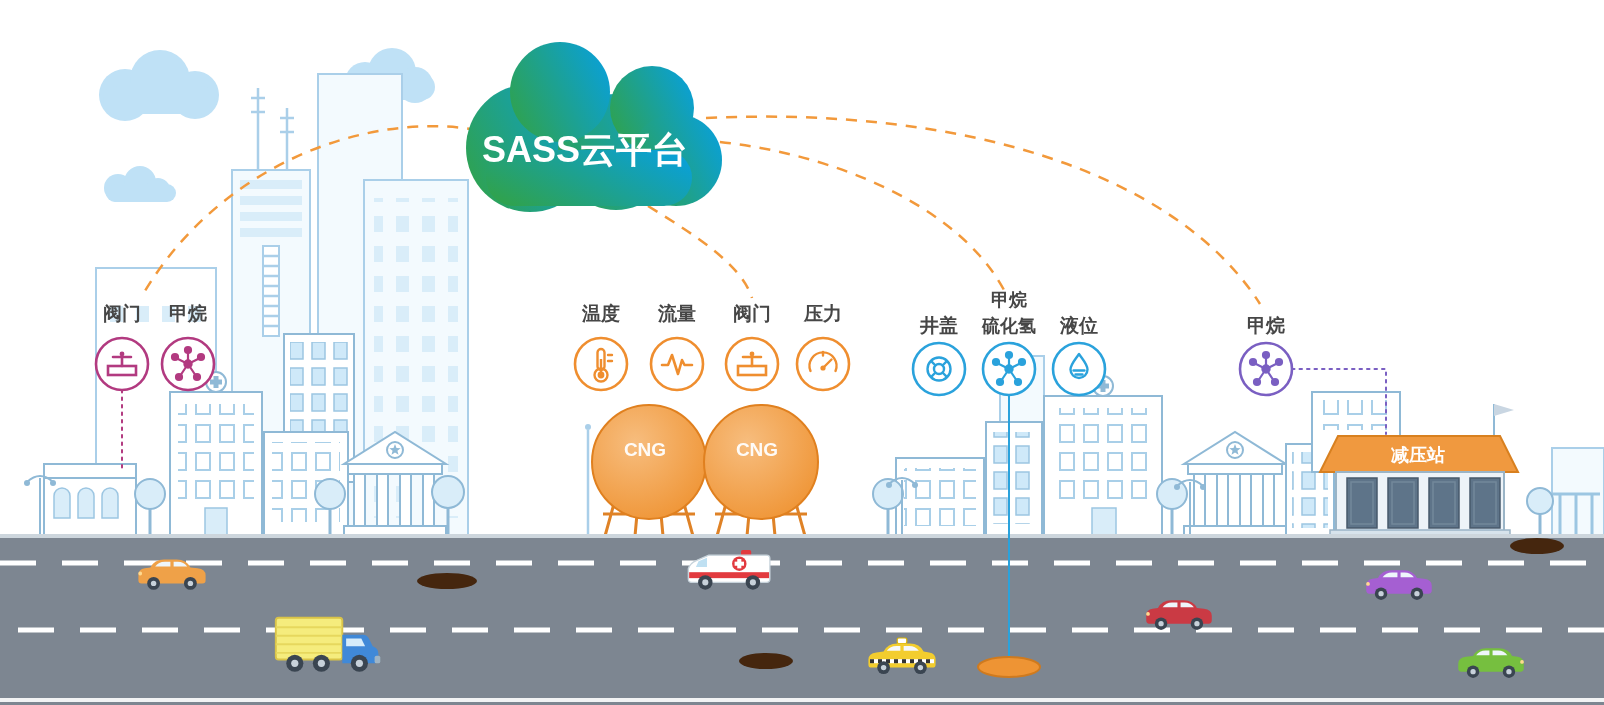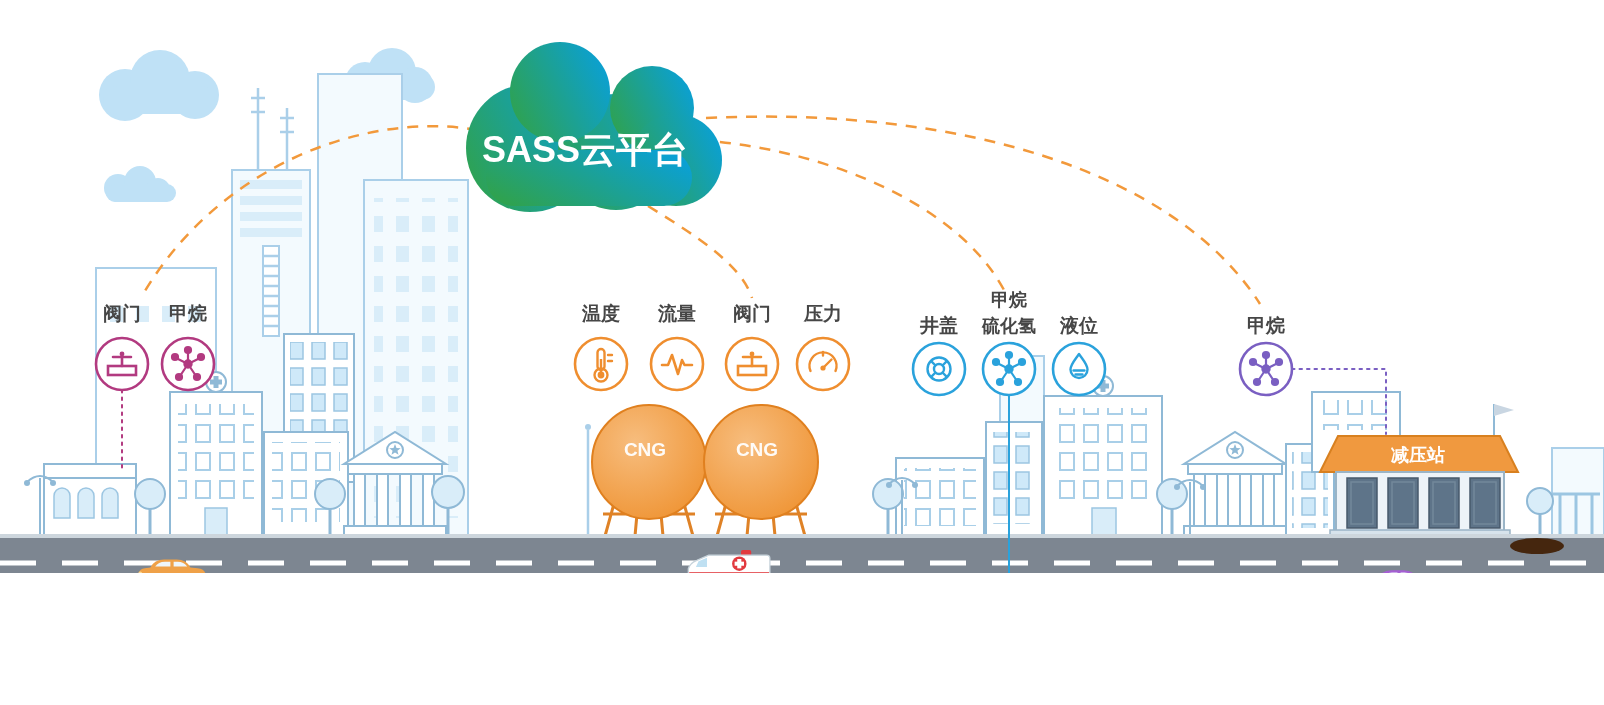--- a/index.html
+++ b/index.html
@@ -1,16 +1,16 @@
 <!DOCTYPE html>
 <html><head>
 <meta charset="utf-8">
 <style>
   html,body{margin:0;padding:0;background:#fff;}
-  .stage{position:relative;width:1604px;height:573px;background:#ffffff;overflow:hidden;}
+  .stage{position:relative;width:1604px;height:705px;background:#ffffff;overflow:hidden;}
   svg{display:block;}
   text{font-family:"Liberation Sans","DejaVu Sans",sans-serif;}
   .cloud-label{font-size:36px;font-weight:600;fill:#ffffff;text-anchor:middle;}
   .sensor-label{font-size:19px;font-weight:bold;fill:#464646;text-anchor:middle;}
   .sensor-label.small{font-size:18px;}
   .tank-label{font-size:19px;font-weight:bold;fill:#ffffff;text-anchor:middle;opacity:.95;}
   .station-label{font-size:18px;font-weight:bold;fill:#ffffff;text-anchor:middle;}
   .back{fill:#f3fafe;stroke:#aacfe9;stroke-width:2;}
   .backline{stroke:#aacfe9;stroke-width:2.5;fill:none;}
   .backfill{fill:#d9edf9;}

